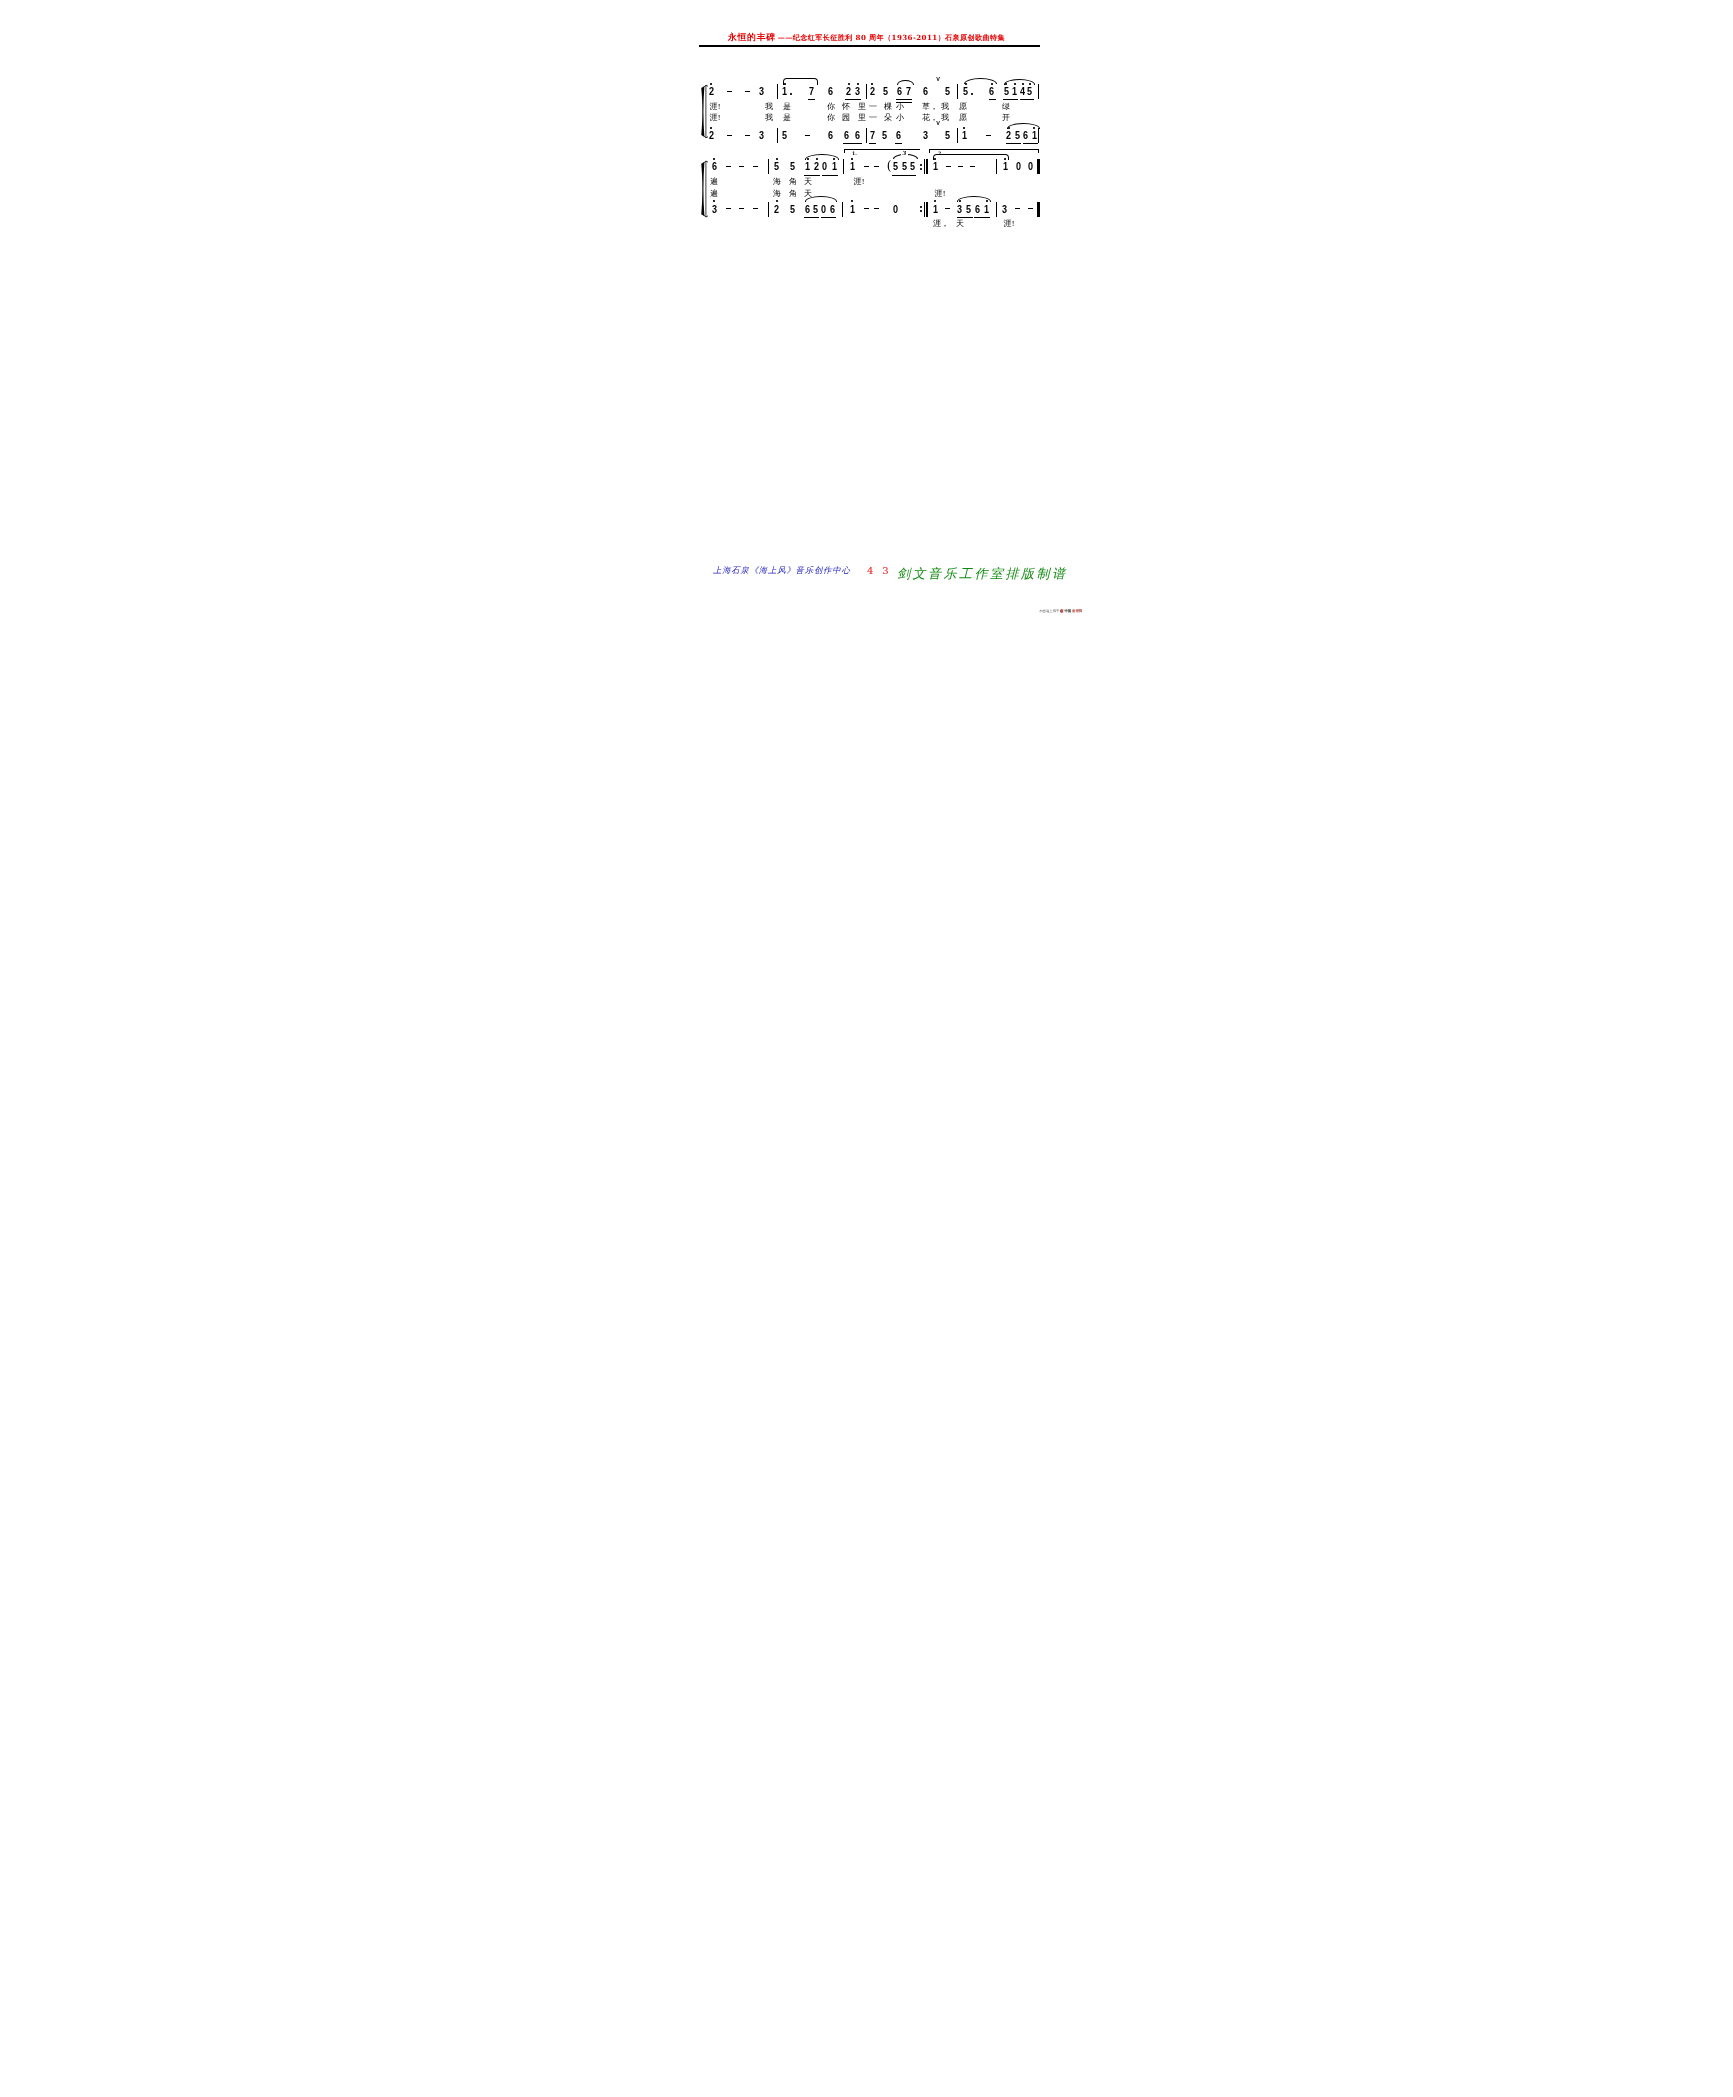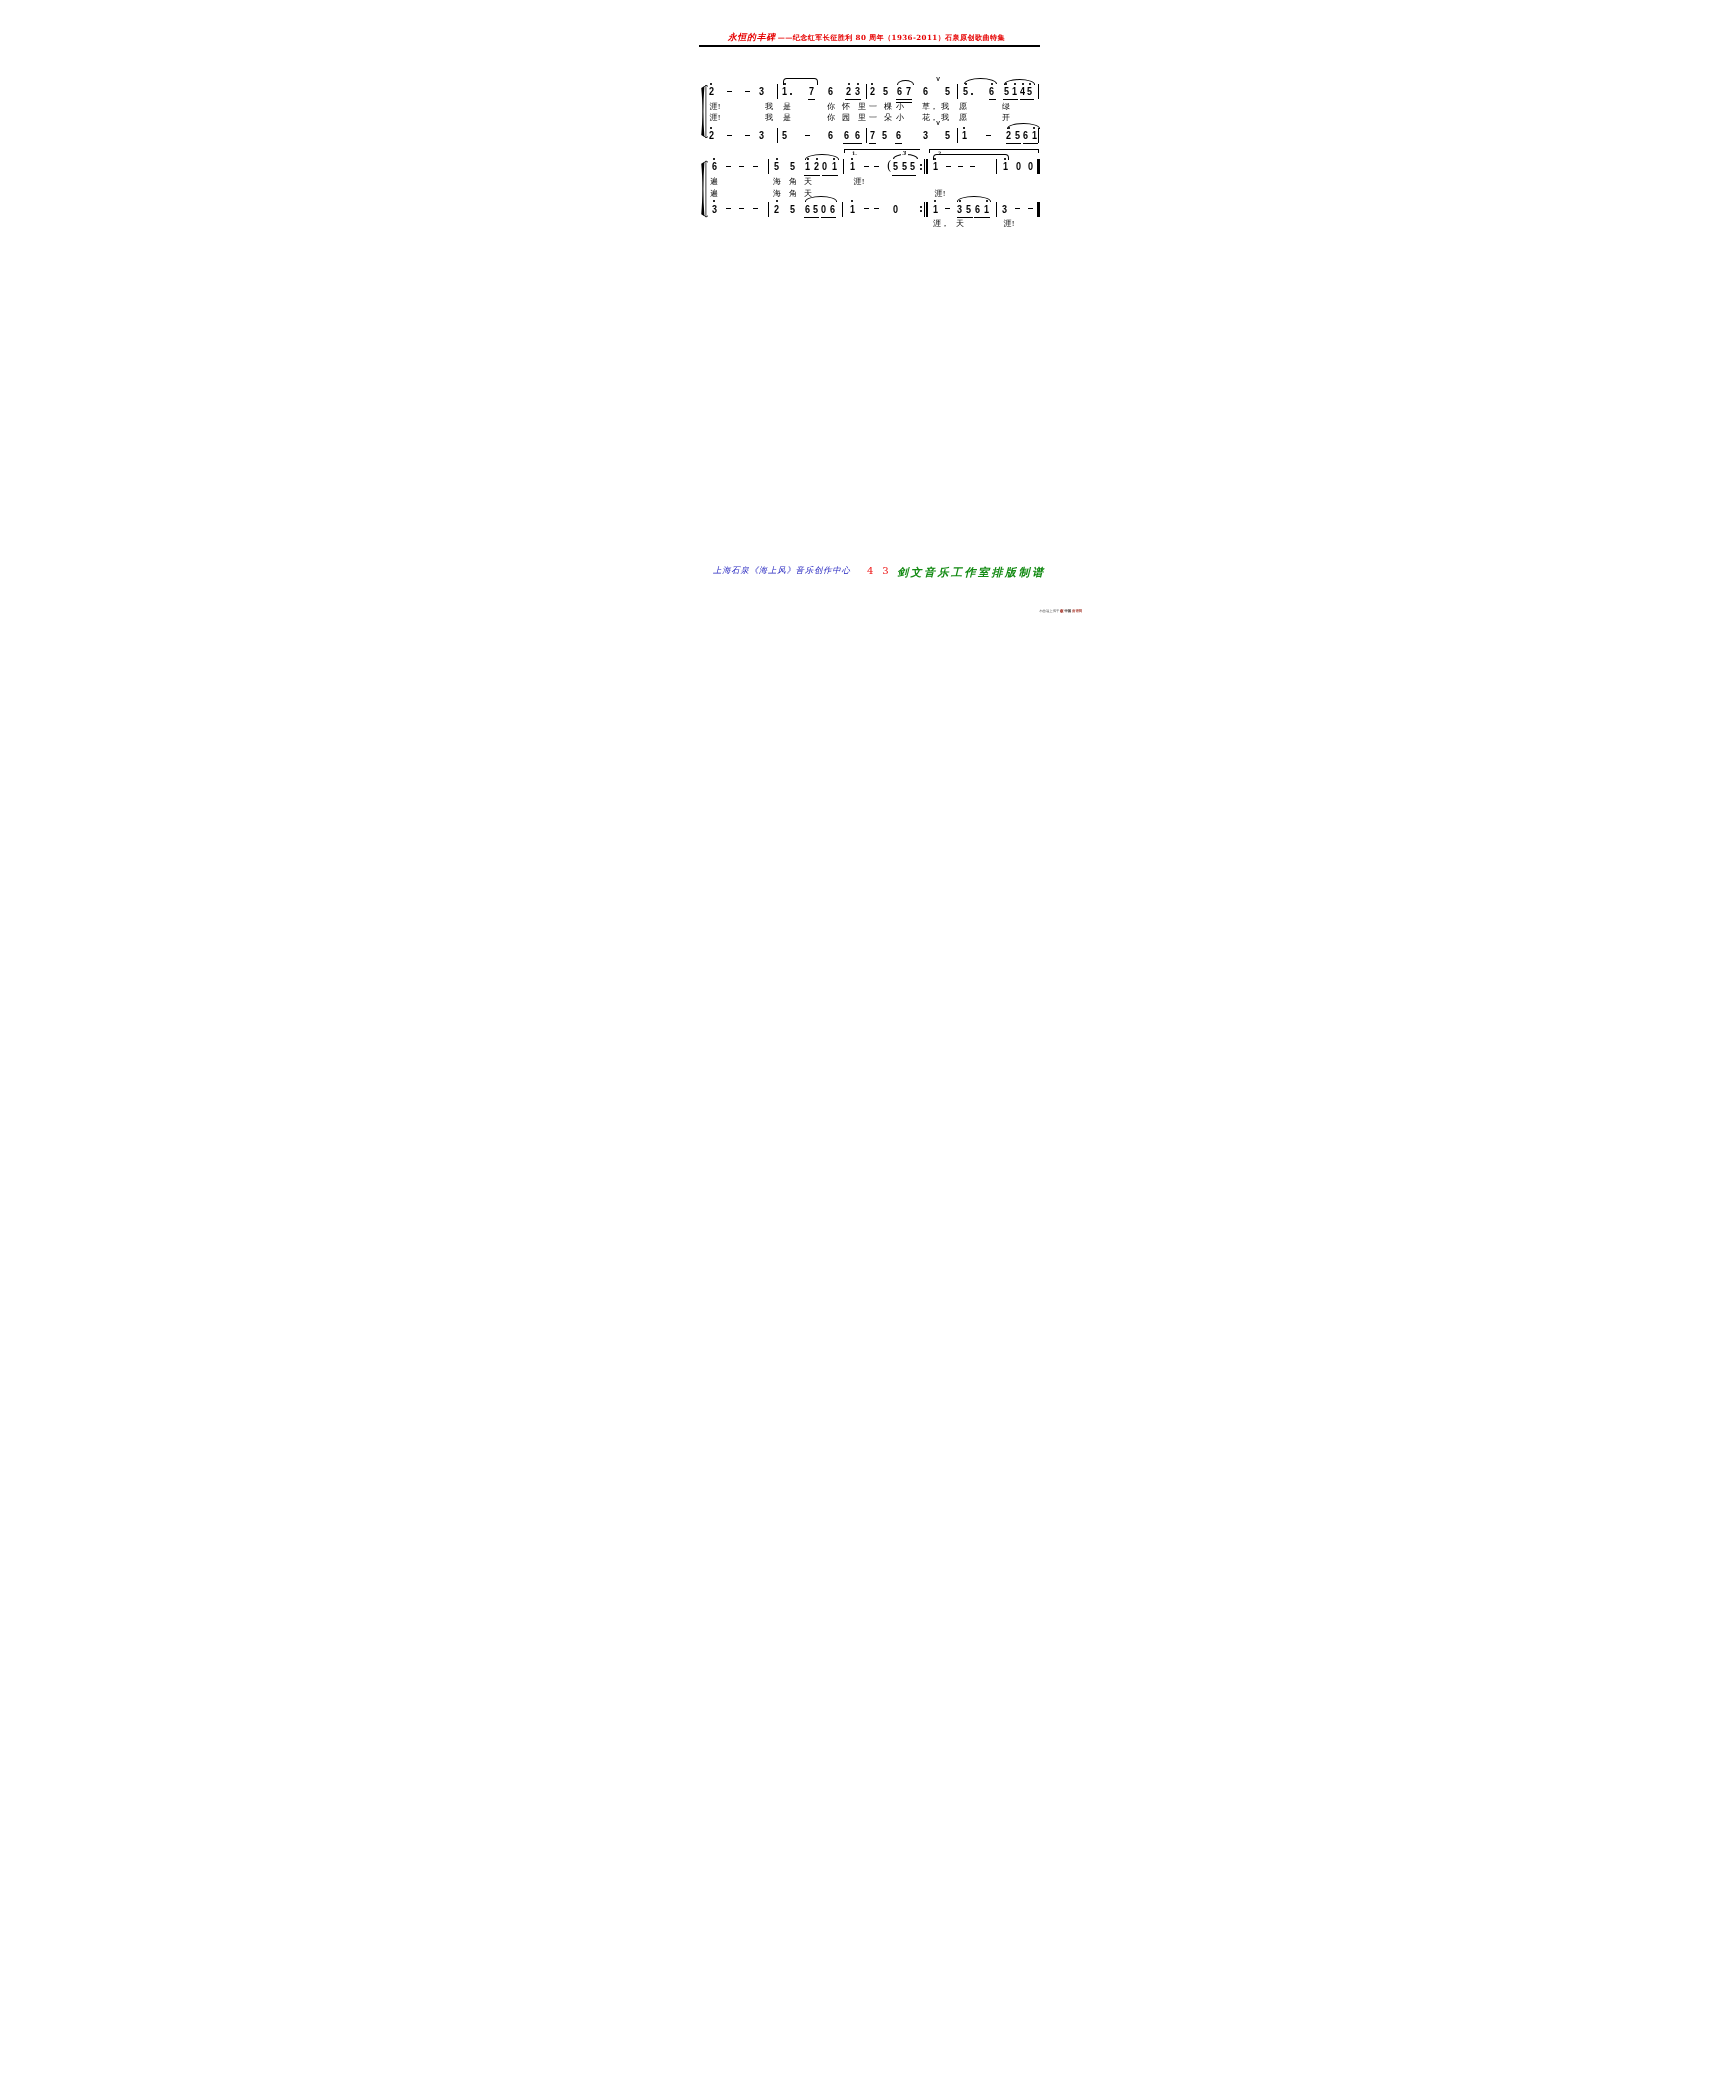--- a/index.html
+++ b/index.html
@@ -1,20 +1,20 @@
 <!DOCTYPE html>
 <html style="--red: #e60000; --blue: #1f1fbe; --green: #128a12; --pnum: #ee1010; --wmred: #b5584e;font-size:6.7px"><head>
 <meta charset="utf-8">
 <style>
   html,body{margin:0;padding:0;background:#ffffff;}
   .page{position:relative;width:433px;height:613px;background:#fff;margin:0 auto;overflow:hidden;
         font-family:"Liberation Sans",sans-serif;color:#000;}
   
   .header{position:absolute;top:32px;left:0;right:0;text-align:center;white-space:nowrap;color:var(--red,#e60000);}
-  .title-main{font-size:8.8px;font-weight:900;font-family:"DejaVu Serif",serif;letter-spacing:0.8px;font-style:italic;}
+  .title-main{font-size:8.8px;font-weight:900;font-family:"DejaVu Serif",serif;letter-spacing:0.8px;}
   .title-sub{font-size:7.1px;font-weight:700;font-family:"DejaVu Serif",serif;letter-spacing:0.4px;}
   .rule{position:absolute;top:45px;left:49px;width:341px;height:1.7px;background:#000;}
   
   #score{position:absolute;inset:0;}
   .note{position:absolute;font-family:"Liberation Sans",sans-serif;font-weight:700;font-size:11.3px;line-height:13.4px;
         text-align:center;transform:scaleX(.8);}
   .paren{position:absolute;font-family:"DejaVu Serif",serif;font-weight:400;font-size:12px;line-height:15px;text-align:center;}
   .lyric{position:absolute;font-family:"DejaVu Serif",serif;font-size:8px;line-height:9.2px;text-align:center;white-space:nowrap;}
   .dash{position:absolute;width:5px;height:1.3px;background:#000;}
   .barv{position:absolute;width:0.8px;height:15px;background:#000;}
@@ -27,21 +27,21 @@
          line-height:5.5px;text-align:center;background:#fff;}
   .vline{position:absolute;height:0.8px;background:#000;}
   .vtick{position:absolute;width:0.8px;height:3.8px;background:#000;}
   .vlabel{position:absolute;font-family:"DejaVu Serif",serif;font-size:4.6px;font-weight:700;}
   
   .footer{position:absolute;top:565px;left:0;width:100%;height:12.6px;}
   .f-blue{position:absolute;left:63px;color:var(--blue,#1f1fbe);font-size:8.4px;font-weight:400;font-style:italic;
           font-family:"DejaVu Serif",serif;letter-spacing:0.8px;white-space:nowrap;}
   .f-red{position:absolute;left:217px;color:var(--pnum,#ee1010);font-size:10px;font-weight:400;letter-spacing:2.9px;
          font-family:"DejaVu Serif",serif;white-space:nowrap;}
-  .f-green{position:absolute;left:247px;color:var(--green,#128a12);font-size:11px;font-weight:700;font-style:italic;
+  .f-green{position:absolute;left:247px;color:var(--green,#128a12);font-size:13px;font-weight:400;font-style:italic;
            font-family:"DejaVu Serif",serif;letter-spacing:2.5px;white-space:nowrap;}
   
   .watermark{position:absolute;top:609px;right:0.8px;height:4.2px;display:flex;align-items:center;gap:0.8px;
              font-family:"DejaVu Sans",sans-serif;font-size:3.4px;line-height:4.2px;white-space:nowrap;}
   .wm-prefix{color:#4a4a4a;}
   .wm-icon{display:inline-block;width:3.4px;height:3.4px;border-radius:50%;background:var(--wmred,#b5584e);
            box-shadow:inset -0.8px 0 0 #fff;}
   .wm-site1{color:#3b2d29;font-weight:700;}
   .wm-site2{color:var(--wmred,#b5584e);font-weight:700;}
 </style>

